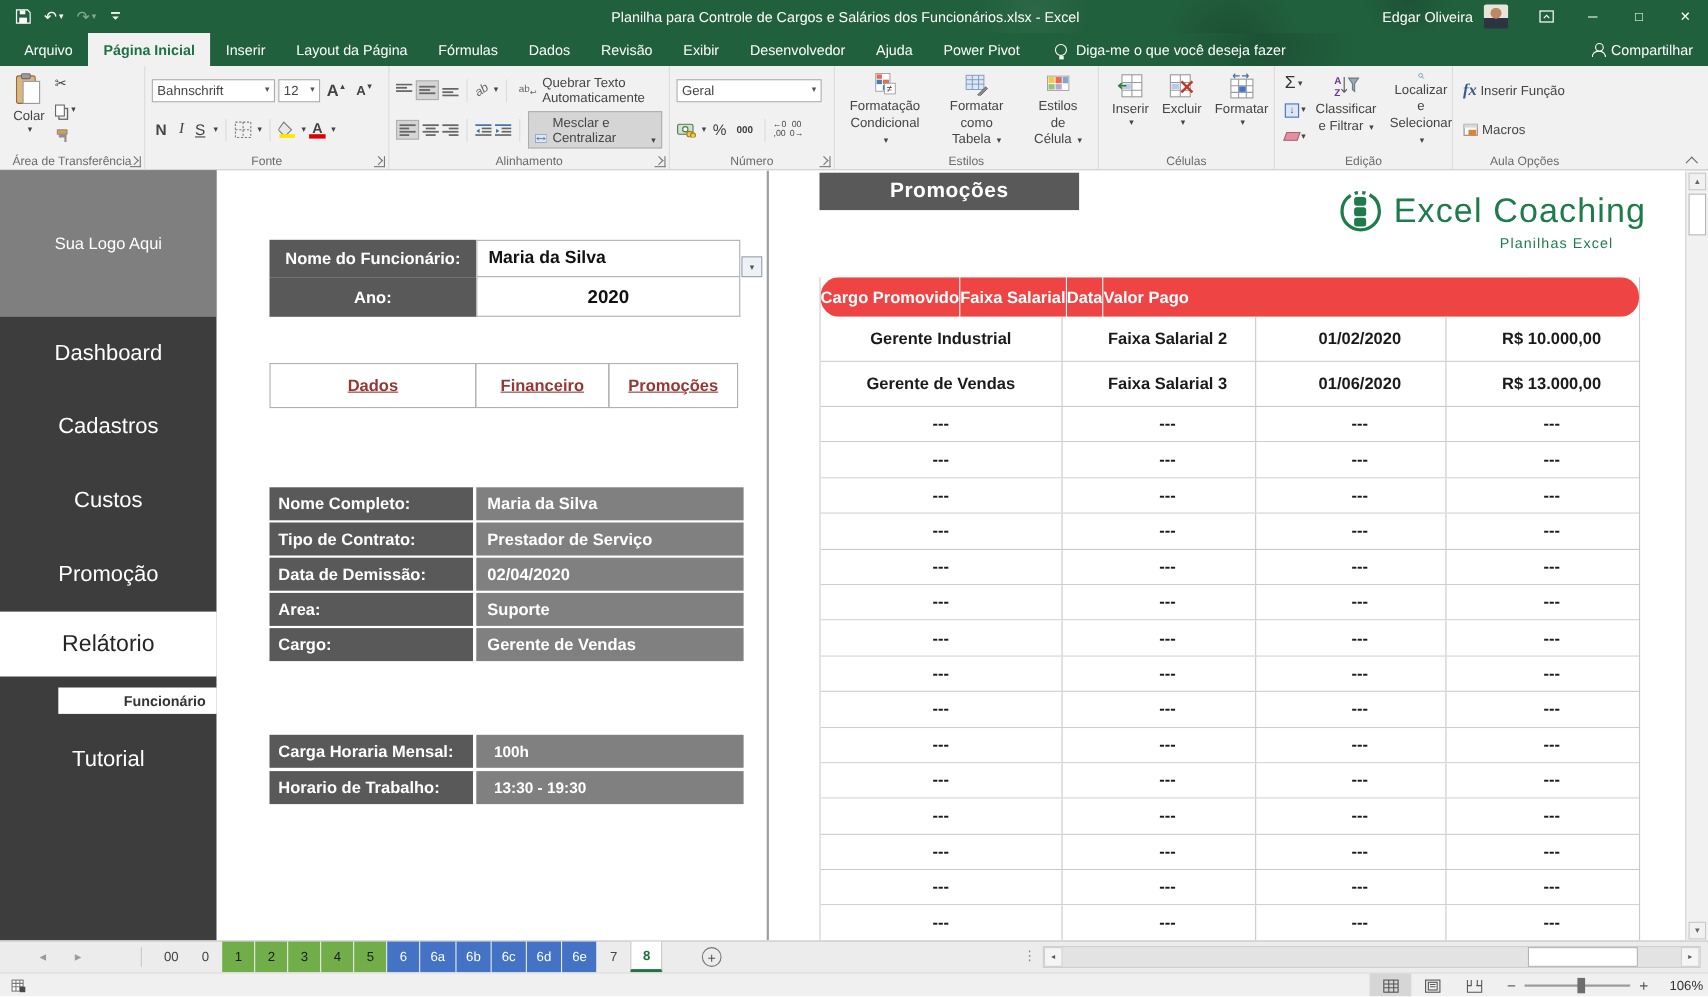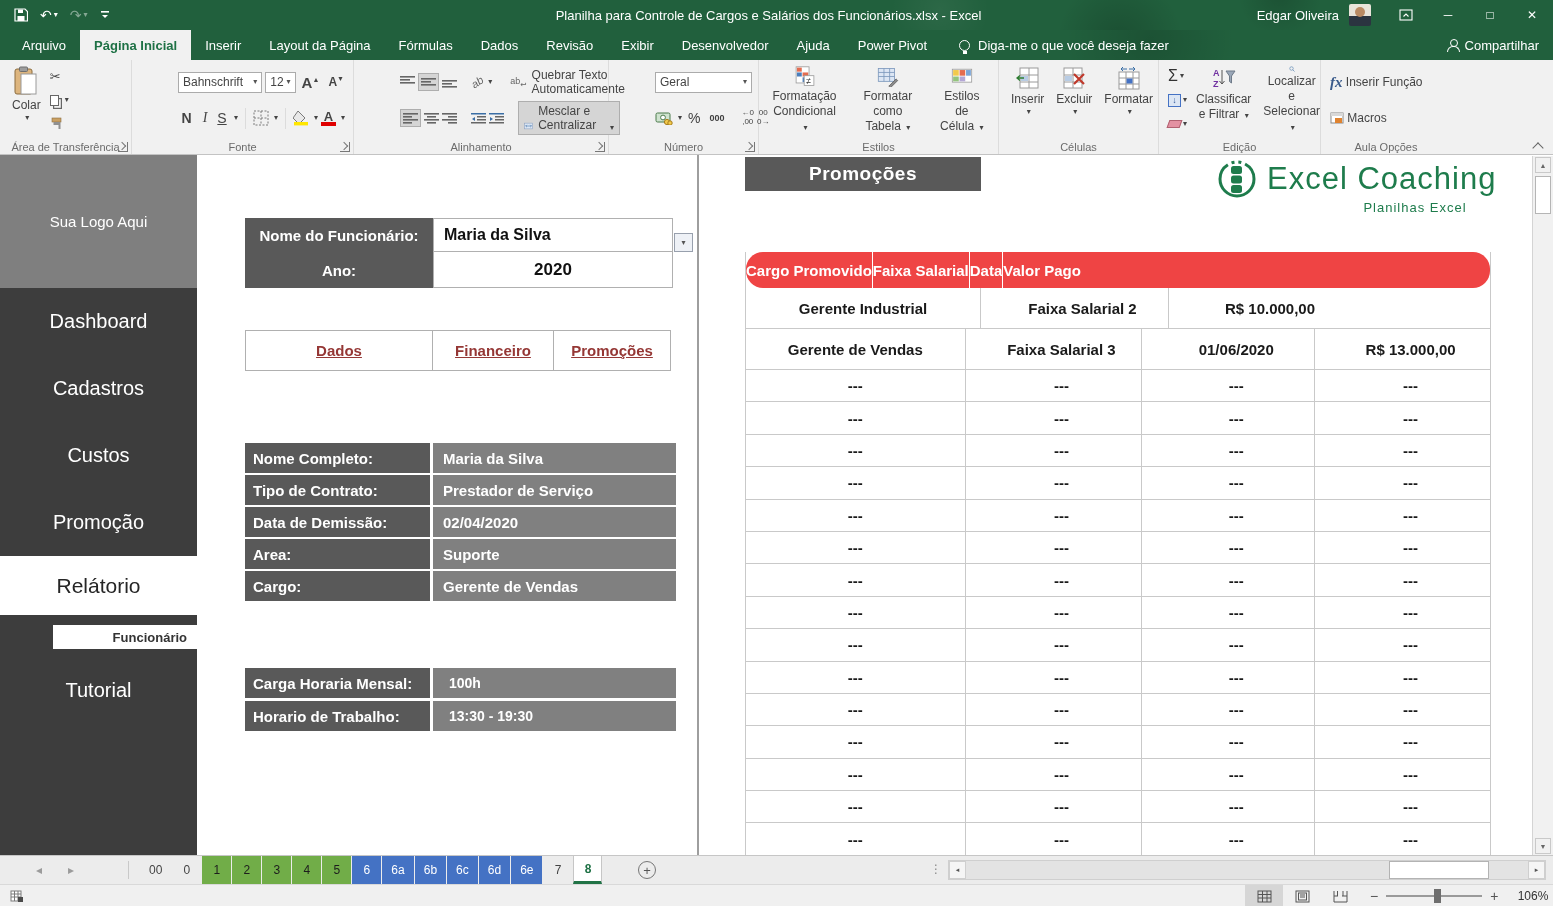--- a/index.html
+++ b/index.html
@@ -46,21 +46,21 @@
 
   
   .ribbon { position:absolute; left:0; top:60px; width:100%; height:95px; background:#f1f1f1;
     border-bottom:1px solid #c3c3c3; display:flex; font-size:12px; color:#444; }
   .rgroup { position:relative; border-right:1px solid #dcdcdc; padding:4px 6px 16px 6px; }
   .glabel { position:absolute; bottom:1px; left:0; right:0; text-align:center; font-size:11px; color:#6b6b6b; }
   .launcher { position:absolute; right:3px; bottom:2px; width:10px; height:10px; border-right:1.4px solid #777; border-bottom:1.4px solid #777; }
   .launcher::after { content:""; position:absolute; right:2px; bottom:2px; width:5px; height:5px; border-right:1.4px solid #777; border-bottom:1.4px solid #777; transform:rotate(-45deg); }
   .gbody { display:flex; height:72px; }
   .bigbtn { display:flex; flex-direction:column; align-items:center; justify-content:flex-start; padding:2px 6px; gap:2px; }
-  .rrow { display:flex; align-items:center; height:25px; gap:3px;margin-left:40px; }
+  .rrow { display:flex; align-items:center; height:25px; gap:3px; }
   .rcol { display:flex; flex-direction:column; justify-content:space-around; }
   .mini { display:flex; align-items:center; padding:1px 3px; height:20px; }
   .combo { background:#fff; border:1px solid #ababab; height:21px; display:flex; align-items:center; padding:0 4px; justify-content:space-between; }
   .combo .dd { color:#555; }
   .scissors { font-size:13px; color:#444; }
   .copy-ico { width:9px; height:11px; border:1.2px solid #666; background:#fff; box-shadow:3px 3px 0 -1.2px #f1f1f1, 3px 3px 0 0 #666; margin-right:4px; }
   .bld { font-weight:bold; font-size:14px; width:17px; text-align:center; }
   .ita { font-style:italic; font-family:"Liberation Serif",serif; font-size:14px; width:14px; text-align:center; }
   .und { text-decoration:underline; font-size:14px; width:14px; text-align:center; }
   .a-big { font-size:15px; font-weight:bold; position:relative; padding:0 3px; }
@@ -108,21 +108,21 @@
   .details { position:absolute; left:48px; top:288px; width:431px; }
   .drow { display:flex; margin-bottom:2px; height:30px; }
   .drow .dl { width:185px; background:#595959; color:#fff; font-weight:bold; font-size:15px; display:flex; align-items:center; padding-left:8px; margin-right:3px; }
   .drow .dv { flex:1; background:#808080; color:#fff; font-weight:bold; font-size:15px; display:flex; align-items:center; padding-left:10px; }
   .schedule { position:absolute; left:48px; top:513px; width:431px; }
   .schedule .drow { margin-bottom:3px; height:30px; }
   .schedule .dv { font-size:14px; padding-left:16px; }
 
   
   .promo-title { position:absolute; left:548px; top:2px; width:236px; height:34px; background:#595959; color:#fff; font-size:19px; font-weight:bold; display:flex; align-items:center; justify-content:center; letter-spacing:.5px; }
-  .brand { position:absolute; left:1018px; top:1px; width:282px; height:62px; }
+  .brand { position:absolute; left:1018px; top:14px; width:282px; height:62px; }
   .brand-row { display:flex; align-items:center; gap:6px; }
   .brand-name { color:#1e7c4c; font-size:31px; letter-spacing:1px; }
   .brand-sub { color:#1e7c4c; font-size:13px; text-align:center; margin-left:118px; margin-top:-2px; letter-spacing:1px; }
 
   .ptable { position:absolute; left:548px; top:97px; width:746px; height:604px; overflow:hidden; border-left:1px solid #c9c9c9; border-right:1px solid #c9c9c9; }
   .phead { display:flex; height:36px; background:#ef4444;border-radius:17px; }
   .phead .pc { color:#fff; font-weight:bold; font-size:15px; display:flex; align-items:center; justify-content:center; border-right:1px solid #fff; }
   .phead .pc:last-child { border-right:none; }
   .prow { display:flex; border-bottom:1px solid #c9c9c9; background:#fff;gap:16px; }
   .prow.tall { height:41px; }
@@ -686,20 +686,21 @@
 
           <div class="pc">Data</div>
 
           <div class="pc">Valor Pago</div>
         </div>
       <div>
 
           <div class="prow tall">
             <div class="pc c0">Gerente Industrial</div>
             <div class="pc c1">Faixa Salarial 2</div>
+            <div class="pc c2">01/02/2020</div>
             <div class="pc c3">R$ 10.000,00</div>
           </div>
 
           <div class="prow tall">
             <div class="pc c0">Gerente de Vendas</div>
             <div class="pc c1">Faixa Salarial 3</div>
             <div class="pc c2">01/06/2020</div>
             <div class="pc c3">R$ 13.000,00</div>
           </div>
 

